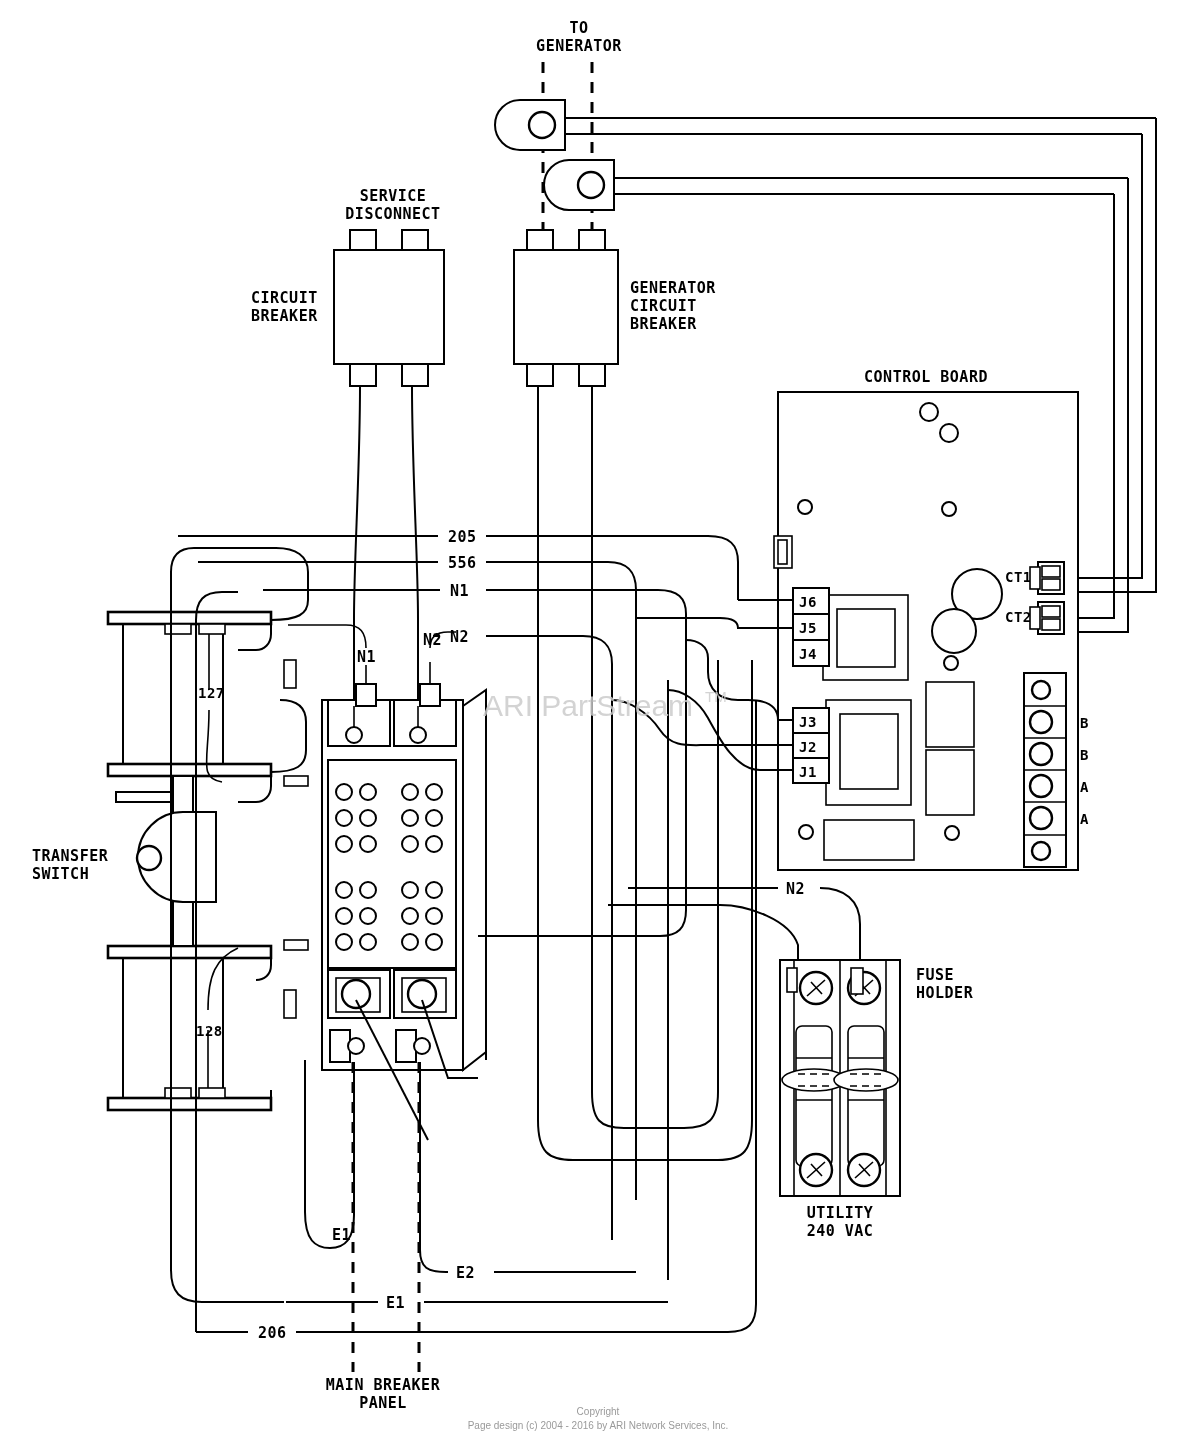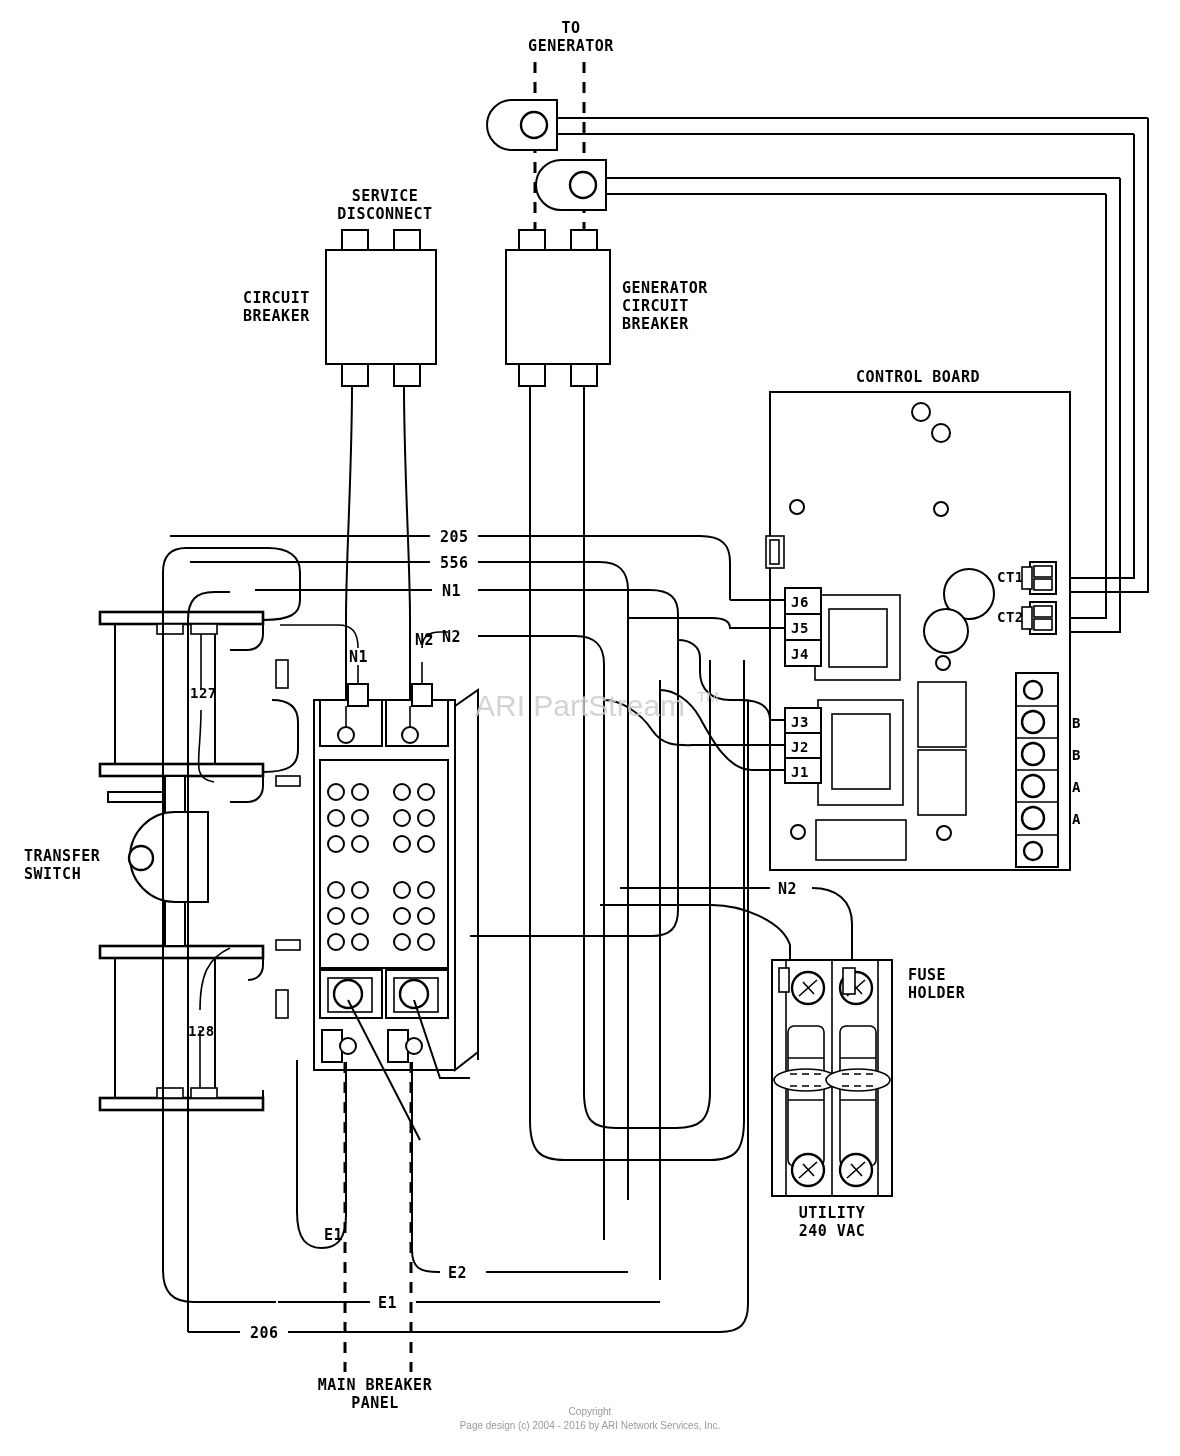--- a/index.html
+++ b/index.html
@@ -1,21 +1,21 @@
 <!DOCTYPE html>
 <html><head>
 <meta charset="utf-8">
 <title>Wiring Diagram</title>
 <style>
   html,body{margin:0;padding:0;background:#ffffff;}
   body{
     font-family:"DejaVu Sans Mono", monospace;
     width:1180px;height:1456px;position:relative;overflow:hidden;
   }
-  #sheet{position:absolute;left:0;top:0;width:1012px;height:1456px;}
+  #sheet{position:absolute;left:8px;top:0;width:1012px;height:1456px;}
   svg{display:block;}
   .lbl{
     font-family:"DejaVu Sans Mono", monospace;
     font-size:15px;fill:#000;letter-spacing:0.5px;
     font-weight:bold;
   }
   .lbl-sm{
     font-family:"DejaVu Sans Mono", monospace;
     font-size:14px;fill:#000;font-weight:bold;letter-spacing:0.5px;
   }

